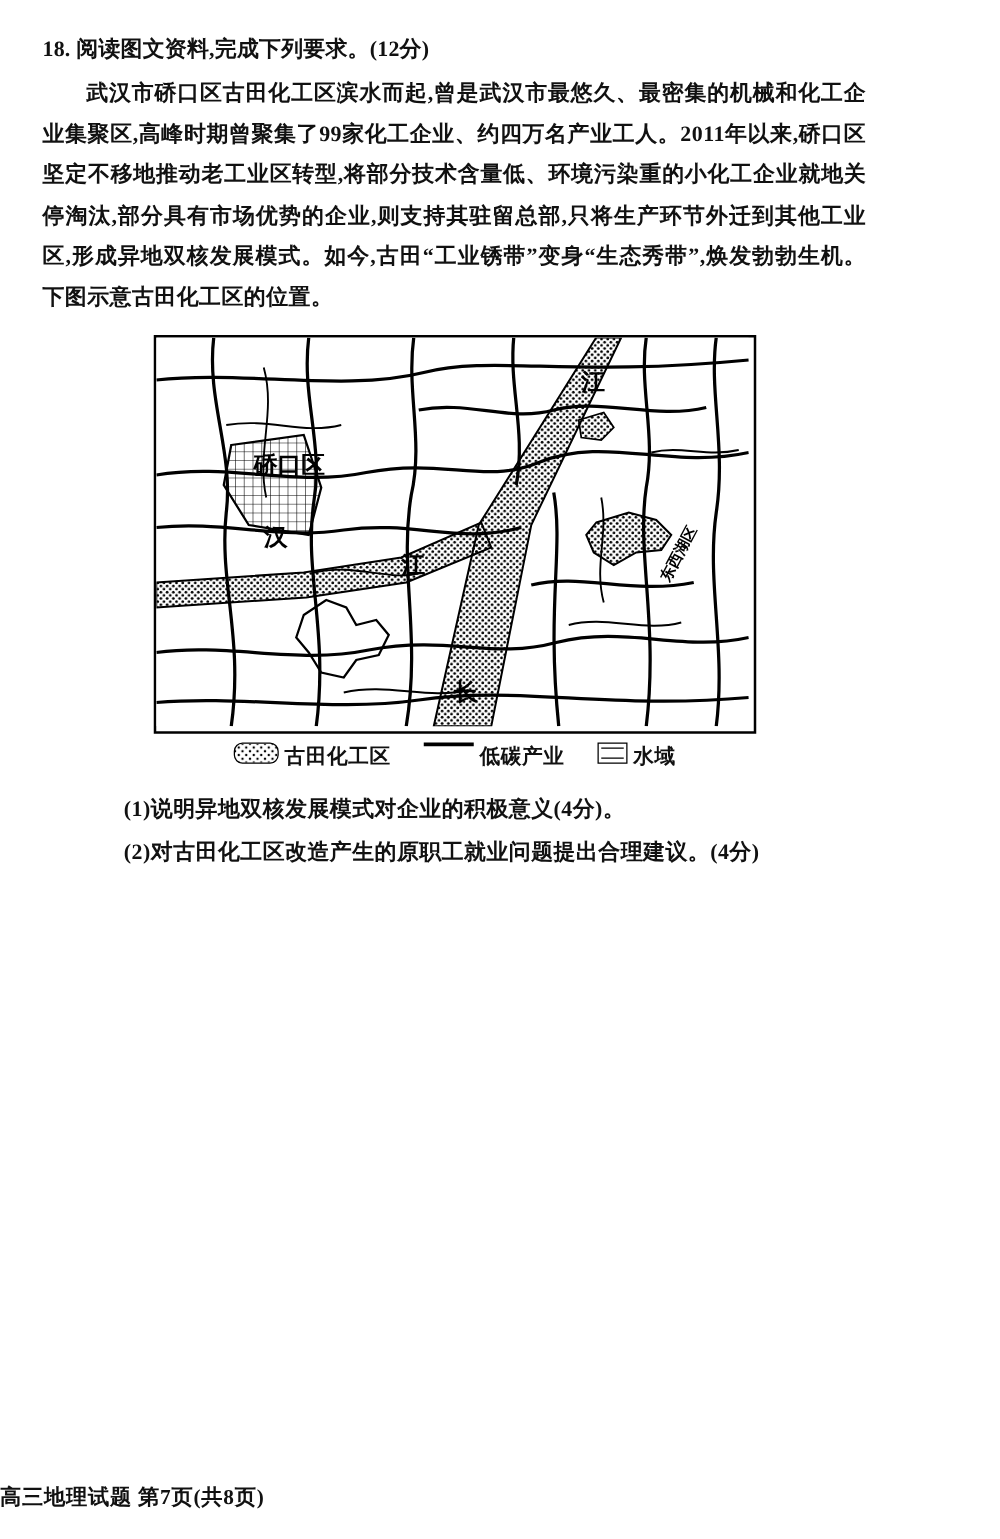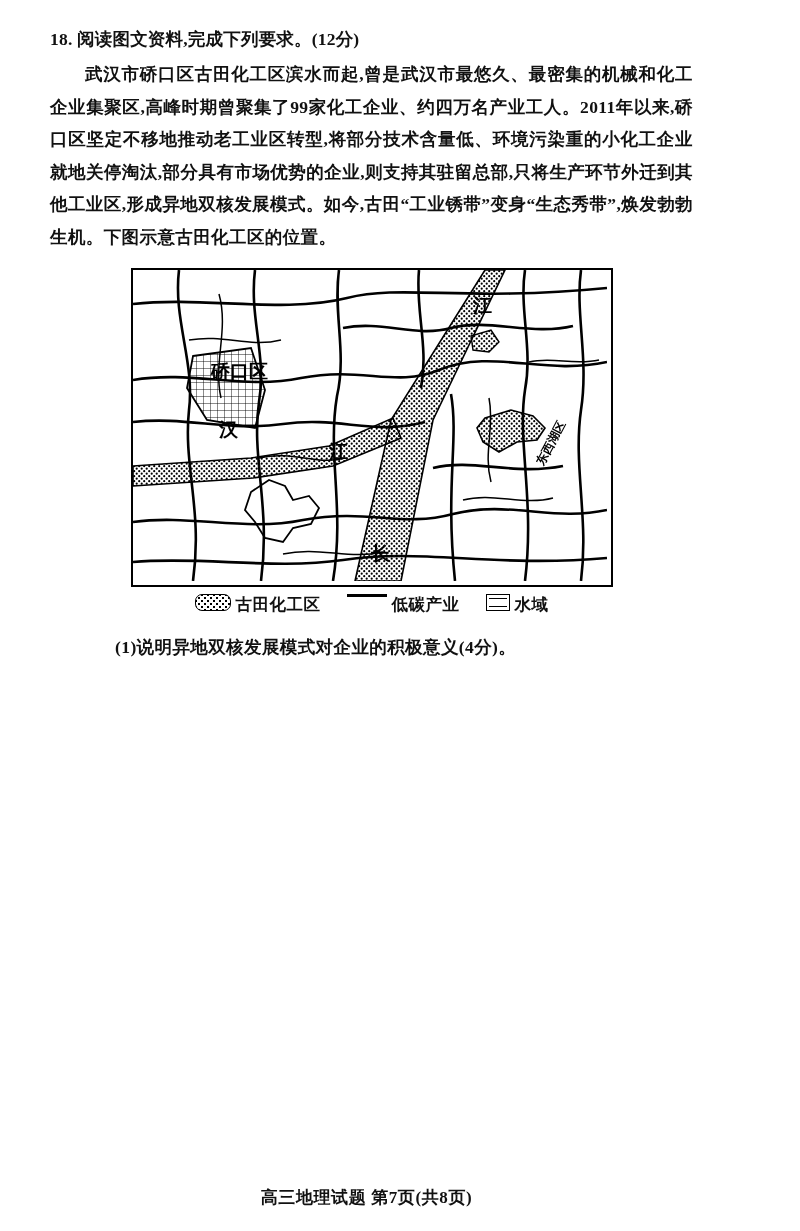--- a/index.html
+++ b/index.html
@@ -13,21 +13,21 @@
     font-family: "Liberation Serif", "DejaVu Serif", serif;
     color: #111111;
     position: relative;
     overflow: hidden;
   }
   .page {
     position: relative;
     width: 733px;
     height: 1231px;
     box-sizing: border-box;
-    padding: 26px 40px 0 50px;
+    padding: 26px 40px 0 34px;
   }
   .q-head {
     font-size: 17.5px;
     line-height: 1.5;
     letter-spacing: 0.2px;
     font-weight: 600;
     margin: 0 0 6px 0;
     white-space: nowrap;
   }
   .q-head .num {
@@ -124,21 +124,21 @@
   }
   .sub-list {
     margin-top: 14px;
     margin-left: 44px;
   }
   .footer {
     position: absolute;
     left: 0;
     right: 0;
     bottom: 22px;
-    text-align: center;
+    text-align: left;
     font-size: 17px;
     font-weight: 700;
     letter-spacing: 0.6px;
   }
 </style>
 </head>
 <body>
 
 <div class="page">
 
@@ -220,16 +220,17 @@
       </div>
       <div class="legend-item">
         <span class="swatch-water"></span>
         <span>水域</span>
       </div>
     </div>
   </div>
 
   <div class="sub-list">
     <p class="sub-q indent">(1)说明异地双核发展模式对企业的积极意义(4分)。</p>
+    <p class="sub-q indent">(2)对古田化工区改造产生的原职工就业问题提出合理建议。(4分)</p>
   </div>
 
   <div class="footer">高三地理试题  第7页(共8页)</div>
 </div>
 
 </body></html>

